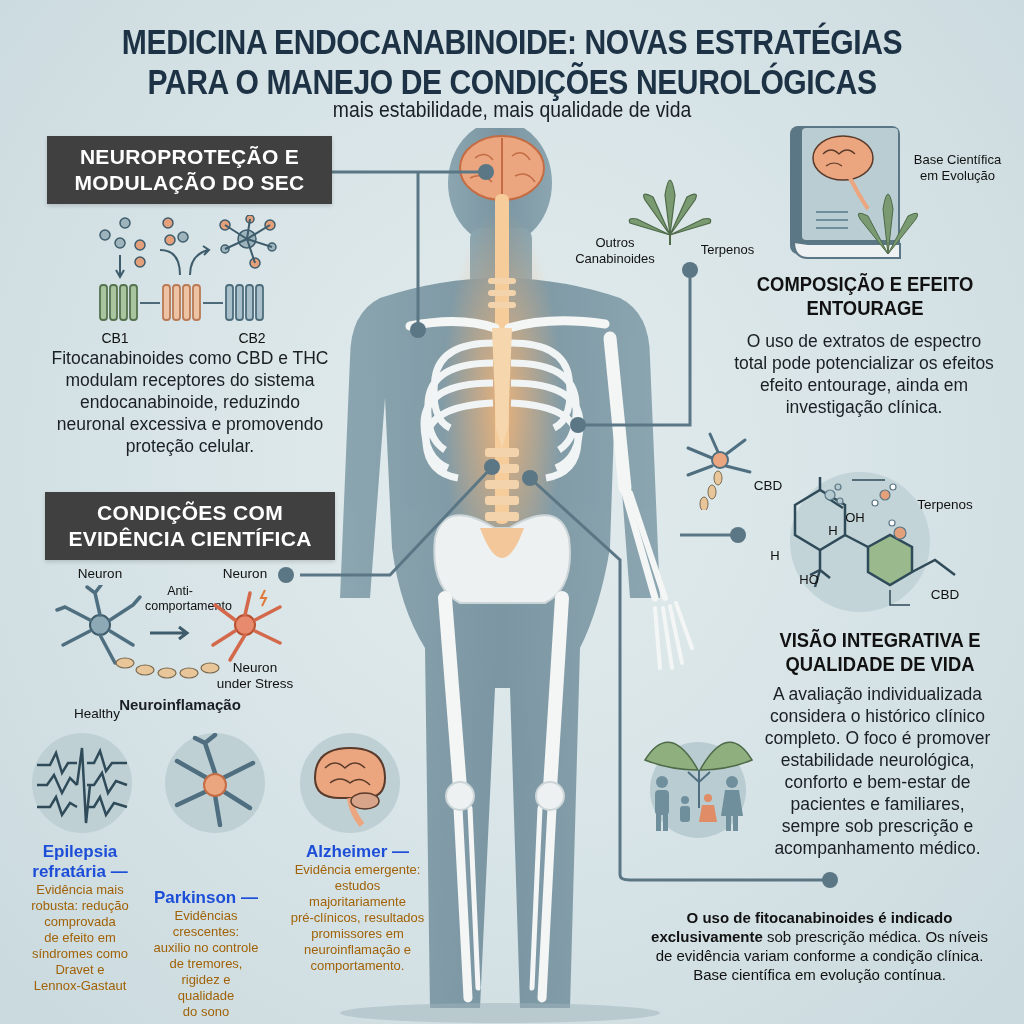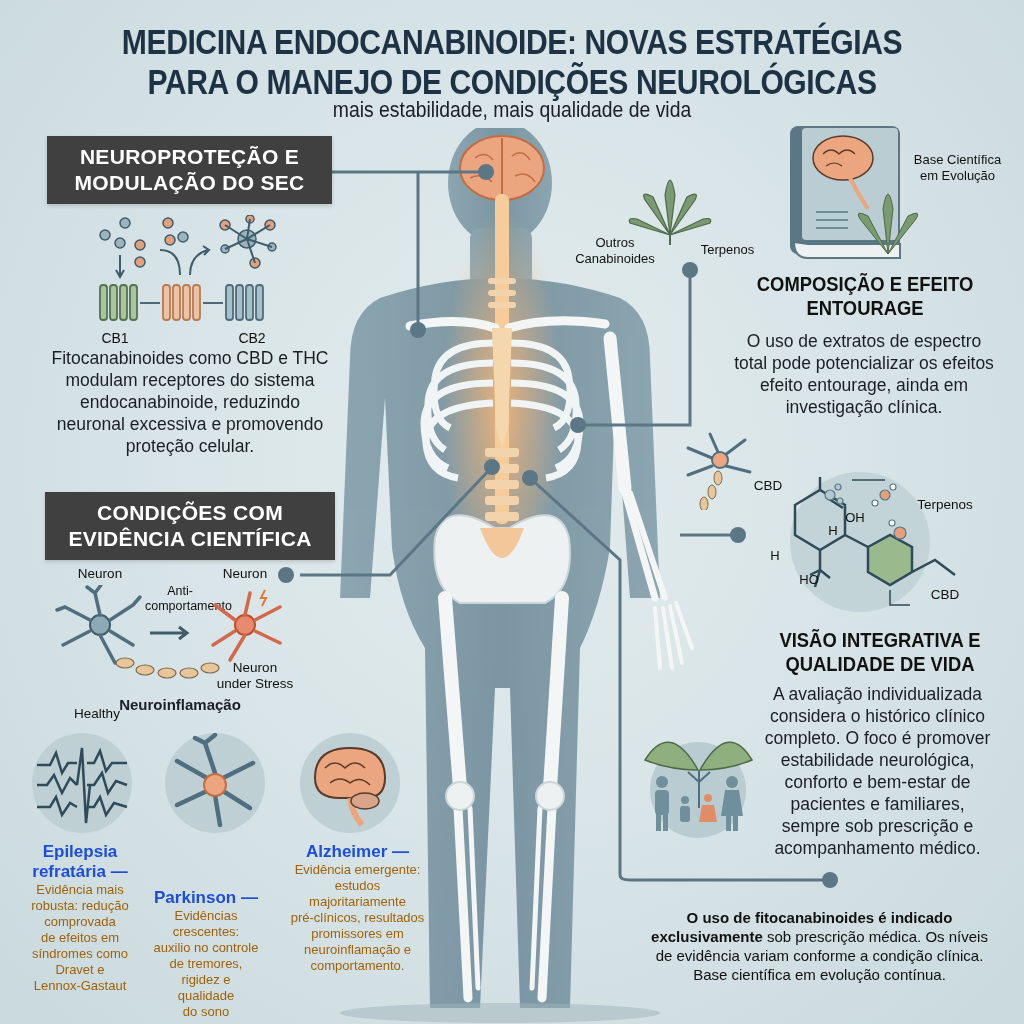--- a/index.html
+++ b/index.html
@@ -326,21 +326,21 @@
   </svg>
 </div>
 
 <div class="abs" style="left:0px; top:842px; width:160px;">
   <div class="cond-title">Epilepsia</div>
   <div class="cond-title">refratária —</div>
   <div class="cond-text">
     <div>Evidência mais</div>
     <div>robusta: redução</div>
     <div>comprovada</div>
-    <div>de efeitos em</div>
+    <div>de efeito em</div>
     <div>síndromes como</div>
     <div>Dravet e</div>
     <div>Lennox-Gastaut</div>
   </div>
 </div>
 <div class="abs" style="left:136px; top:842px; width:140px;margin-top:46px;">
   <div class="cond-title">Parkinson —</div>
   <div class="cond-text">
     <div>Evidências</div>
     <div>crescentes:</div>

